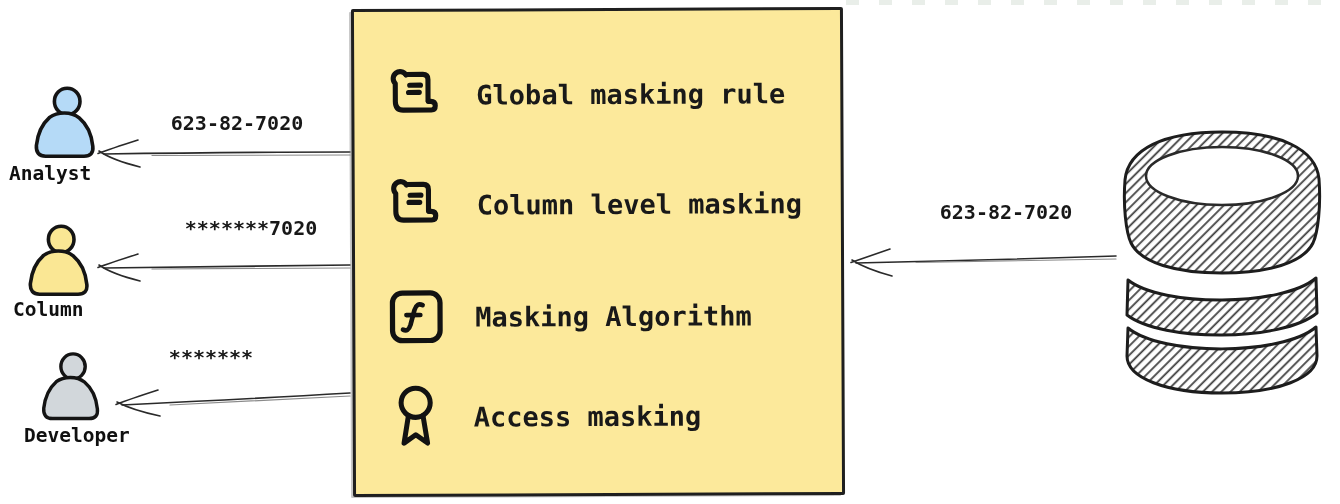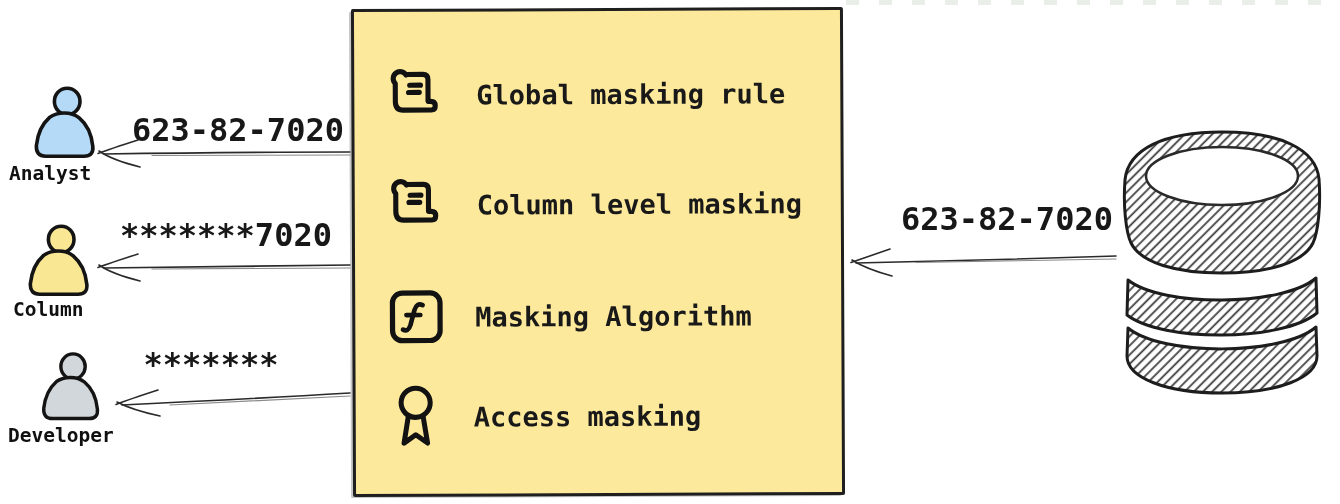--- a/index.html
+++ b/index.html
@@ -6,21 +6,21 @@
   #canvas{
     position:relative;width:1340px;height:504px;background:#ffffff;
     font-family:"DejaVu Sans Mono","Liberation Mono",monospace;overflow:hidden;
   }
   .abs{position:absolute;}
   
   .dashed-edge{left:846px;top:0;width:494px;height:5px;
     background:repeating-linear-gradient(90deg,#e9eee9 0 13px,transparent 13px 33px);}
   
   .persona-label{font-size:19.5px;font-weight:700;color:#101010;white-space:nowrap;}
-  .masked-value{font-size:32px;font-weight:700;color:#181818;white-space:nowrap;
+  .masked-value{font-size:20px;font-weight:700;color:#181818;white-space:nowrap;
     width:210px;text-align:center;}
   
   .mask-box{left:352px;top:8px;width:486px;height:482px;background:#fce99b;
     border:3px solid #1f1f1f;border-radius:2px;transform:rotate(-0.25deg);
     box-shadow:-3px 2px 0 -1px rgba(130,130,130,.45);}
   .box-row{position:absolute;left:32px;right:16px;height:66px;display:flex;
     align-items:center;gap:30px;}
   .box-row .item-label{font-size:27px;font-weight:700;color:#191919;white-space:nowrap;}
   .icon-wrap{flex:0 0 auto;display:flex;align-items:center;justify-content:center;}
   svg{display:block;}
@@ -41,31 +41,31 @@
   <svg class="abs" style="left:18px;top:224px;" width="80" height="74" viewBox="0 0 100 92">
     <ellipse cx="54" cy="19" rx="16" ry="16.5" stroke="#141414" stroke-width="4.5" fill="#fae794"></ellipse>
     <path d="M32 39 C23 47 17 60 15.5 74 C14.8 83 19 87.5 27 87.5 L75 87.5 C83 87.5 87 83.5 86 75 C84.5 60 78 47 69 39.5 C59 31.5 42 31.5 32 39 Z" stroke="#141414" stroke-width="4.5" stroke-linejoin="round" fill="#fae794"></path>
   </svg>
   <div class="abs persona-label" style="left:13px;top:298px;">Column</div>
 
   <svg class="abs" style="left:30px;top:352px;" width="80" height="70" viewBox="0 0 100 92">
     <ellipse cx="54" cy="19" rx="16" ry="16.5" stroke="#141414" stroke-width="4.5" fill="#d2d7db"></ellipse>
     <path d="M32 39 C23 47 17 60 15.5 74 C14.8 83 19 87.5 27 87.5 L75 87.5 C83 87.5 87 83.5 86 75 C84.5 60 78 47 69 39.5 C59 31.5 42 31.5 32 39 Z" stroke="#141414" stroke-width="4.5" stroke-linejoin="round" fill="#d2d7db"></path>
   </svg>
-  <div class="abs persona-label" style="left:8px;top:424px;">Developer</div>
+  <div class="abs persona-label" style="left:24px;top:424px;">Developer</div>
 
   <div class="abs masked-value" style="left:132px;top:111px;">623-82-7020</div>
   <svg class="abs" style="left:92px;top:136px;" width="262" height="34" viewBox="0 0 262 34" fill="none" stroke="#2a2a2a" stroke-width="1.6" stroke-linecap="round">
     <path d="M258 16 Q150 16 12 18"></path>
     <path d="M258 19 L60 19.5" stroke="#8a8a8a" stroke-width="1.2"></path>
     <path d="M46 4 Q18 13 6 17.5"></path>
     <path d="M7 15 Q20 24 48 31"></path>
   </svg>
 
-  <div class="abs masked-value" style="left:120px;top:216px;">*******7020</div>
+  <div class="abs masked-value" style="left:146px;top:216px;">*******7020</div>
   <svg class="abs" style="left:92px;top:252px;" width="262" height="32" viewBox="0 0 262 32" fill="none" stroke="#2a2a2a" stroke-width="1.6" stroke-linecap="round">
     <path d="M258 13 Q150 14 12 16"></path>
     <path d="M258 16 L60 17" stroke="#8a8a8a" stroke-width="1.2"></path>
     <path d="M46 2 Q18 11 6 15.5"></path>
     <path d="M7 13 Q20 22 48 29"></path>
   </svg>
 
   <div class="abs masked-value" style="left:106px;top:345px;">*******</div>
   <svg class="abs" style="left:110px;top:384px;" width="244" height="36" viewBox="0 0 244 36" fill="none" stroke="#2a2a2a" stroke-width="1.6" stroke-linecap="round">
     <path d="M240 9 Q140 15 12 21"></path>

